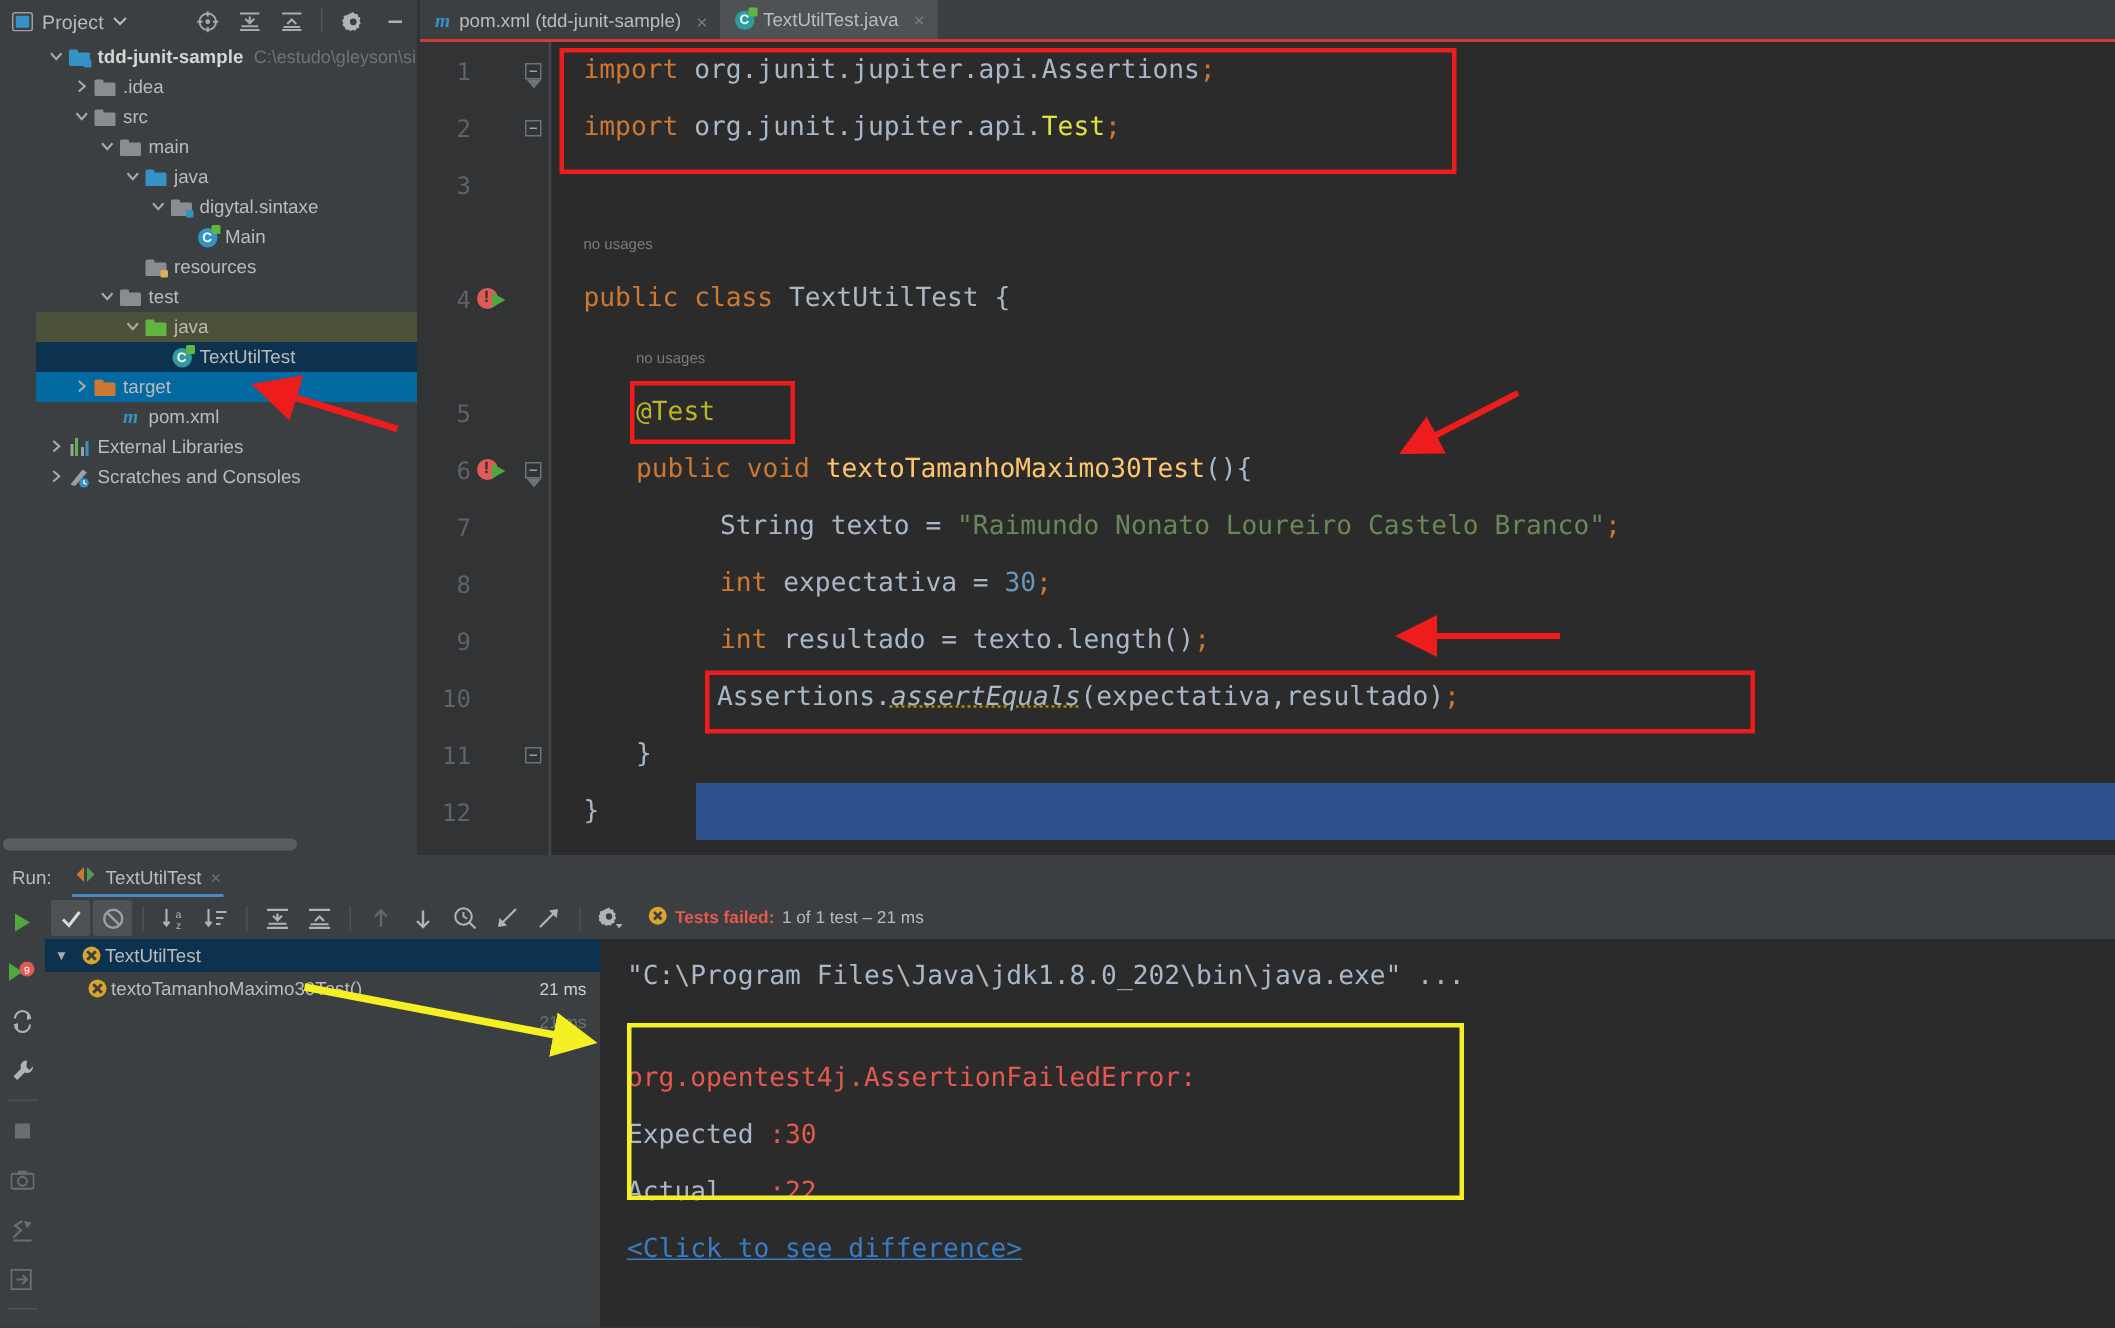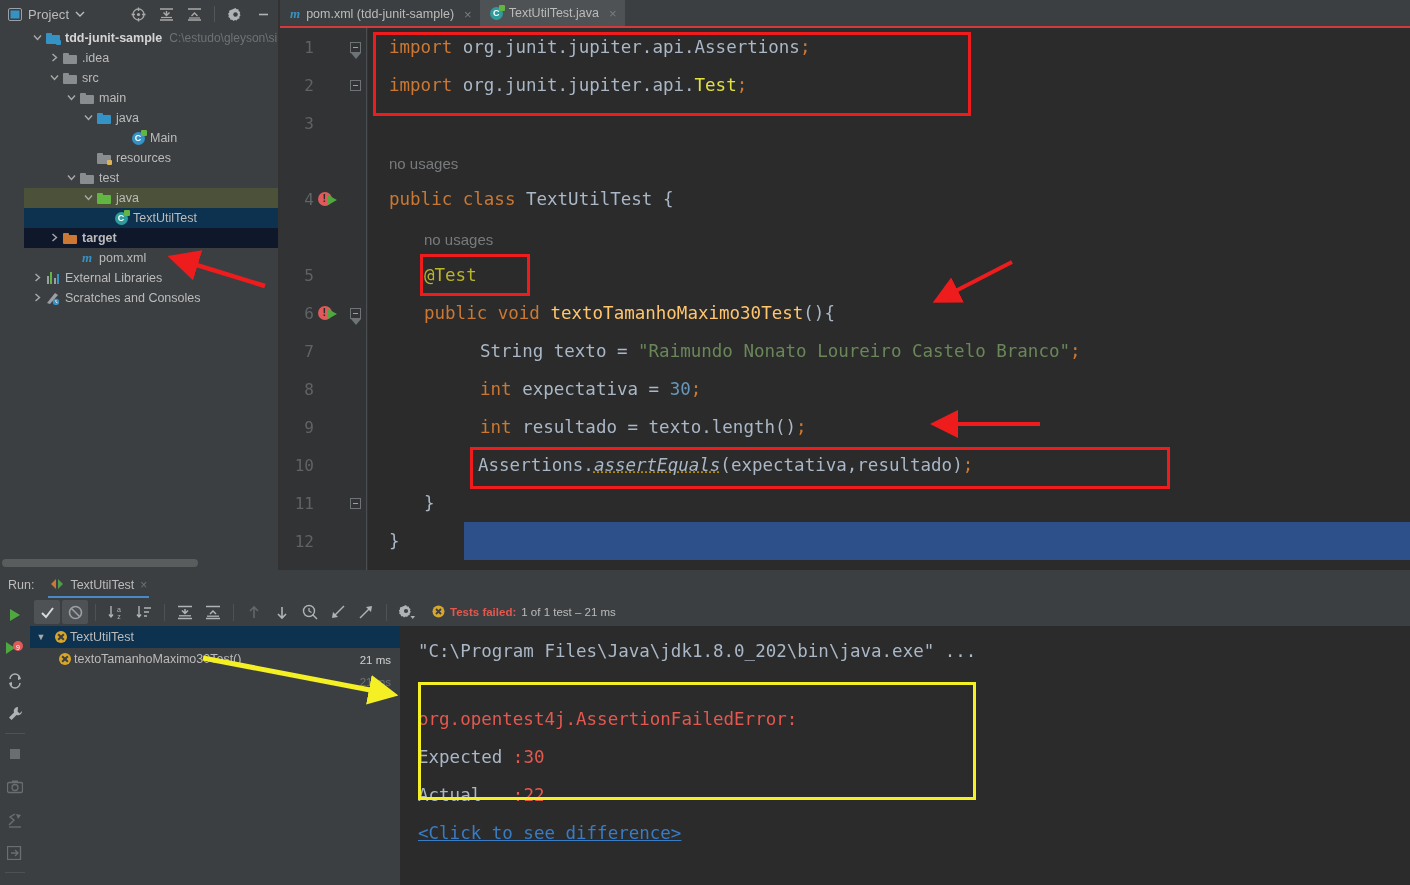--- a/index.html
+++ b/index.html
@@ -31,21 +31,21 @@
   .trow {
     height: 20px; display: flex; align-items: center;
     font-size: 12.5px; color: #bbbbbb; white-space: nowrap; padding-right:4px;margin-left:24px;
   }
   .trow .chev { width: 14px; flex: 0 0 14px; text-align: center; color: #a9a9a9; font-size: 9px; line-height: 1; }
   .trow .ico  { width: 18px; flex: 0 0 18px; display:flex; align-items:center; justify-content:center; }
   .trow .lbl  { padding-left: 3px; }
   .trow .sub  { color: #6e7275; padding-left: 7px; font-size: 12px; }
   .trow.sel-green { background: #4c5139; }
   .trow.sel-blue  { background: #0d324f; }
-  .trow.sel-brown { background: #0f172a; font-weight: bold; }
+  .trow.sel-brown { background: #0369a1; }
   .trow.bold .lbl { font-weight: bold; color:#d5d5d5; }
 
   .folder { width:14px; height:11px; position:relative; }
   .folder::before { content:""; position:absolute; left:0; top:2px; width:14px; height:9px; background:#8a8d8f; border-radius:1px; }
   .folder::after  { content:""; position:absolute; left:0; top:0px; width:6px; height:3px; background:#8a8d8f; border-radius:1px 1px 0 0; }
   .folder.blue::before  { background:#3592c4; } .folder.blue::after  { background:#3592c4; }
   .folder.green::before { background:#62b543; } .folder.green::after { background:#62b543; }
   .folder.orange::before{ background:#cc7832; } .folder.orange::after{ background:#cc7832; }
   .folder .badge { position:absolute; right:-1px; bottom:-1px; width:5px; height:5px; background:#3592c4; border-radius:1px; z-index:2;}
   .folder .badge.sq { background:#3592c4; }
@@ -93,21 +93,21 @@
   .foldbox { width:11px; height:11px; border:1px solid #6e7376; display:flex; align-items:center; justify-content:center; }
   .foldbox span { display:block; width:5px; height:1px; background:#9aa0a6; }
   .foldcaret { position:relative; }
   .foldcaret::after { content:""; position:absolute; left:0.5px; top:10px; width:0; height:0;
        border-left:5px solid transparent; border-right:5px solid transparent; border-top:6px solid #6e7376; }
 
   #code { position:absolute; left:88px; top:0; right:0; height:100%;
           font-family:"DejaVu Sans Mono", monospace; font-size:17.5px; }
   .cline { position:absolute; left:0; right:0; height:38px; display:flex; align-items:center;
            padding-left:21px; white-space:pre; }
-  .hint { color:#787b7d; font-size:15px; font-family:"Liberation Sans",sans-serif; }
+  .hint { color:#787b7d; font-size:10px; font-family:"Liberation Sans",sans-serif; }
 
   .kw   { color:#cc7832; }
   .ident{ color:#a9b7c6; }
   .type { color:#a9b7c6; }
   .mth  { color:#ffc66d; }
   .str  { color:#6a8759; }
   .num  { color:#6897bb; }
   .anno { color:#bbb529; }
   .pkg  { color:#a9b7c6; }
   .yellowtok { color:#e2e23f; }
@@ -262,20 +262,31 @@
           <span class="lbl">main</span>
         </div>
         <div class="trow" style="padding-left: 57px;">
           <span class="chev"><svg width="9" height="9" viewBox="0 0 9 9">
               <path d="M1 2.5 L4.5 6.5 L8 2.5" fill="none" stroke="#a9a9a9" stroke-width="1.4"></path>
             </svg></span>
           <span class="ico">
             <span class="folder blue"></span>
           </span>
           <span class="lbl">java</span>
+        </div>
+        <div class="trow" style="padding-left: 74px;">
+          <span class="chev"><svg width="9" height="9" viewBox="0 0 9 9">
+              <path d="M1 2.5 L4.5 6.5 L8 2.5" fill="none" stroke="#a9a9a9" stroke-width="1.4"></path>
+            </svg></span>
+          <span class="ico">
+            <span class="folder">
+              <span class="badge sq"></span>
+            </span>
+          </span>
+          <span class="lbl">digytal.sintaxe</span>
         </div>
         <div class="trow" style="padding-left: 91px;">
           <span class="chev"></span>
           <span class="ico">
             <span class="cls-icon">C</span>
           </span>
           <span class="lbl">Main</span>
         </div>
         <div class="trow" style="padding-left: 57px;">
           <span class="chev"></span>

